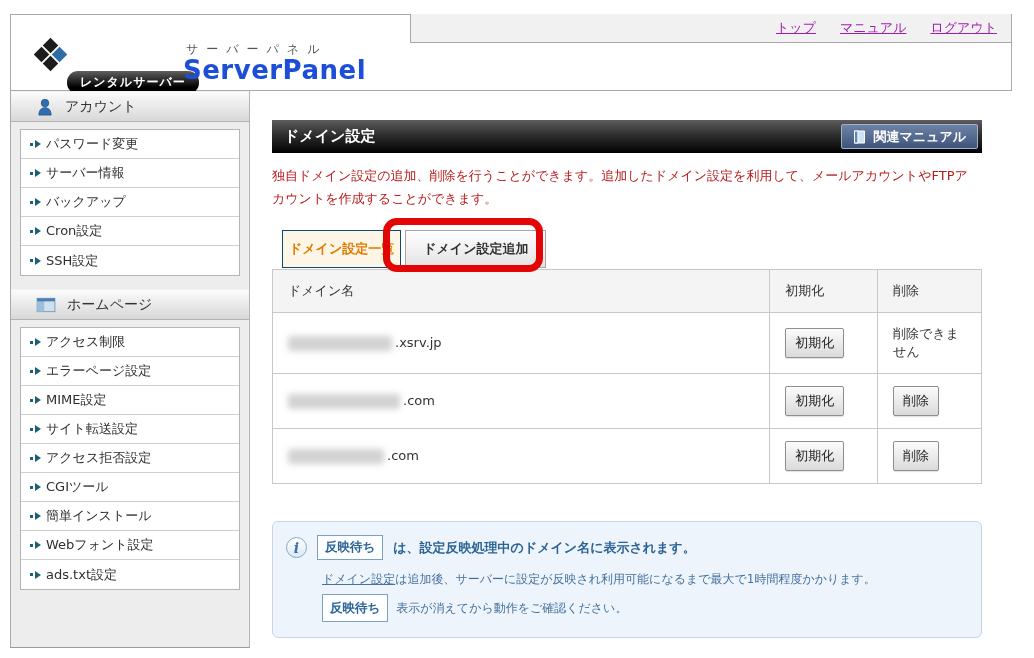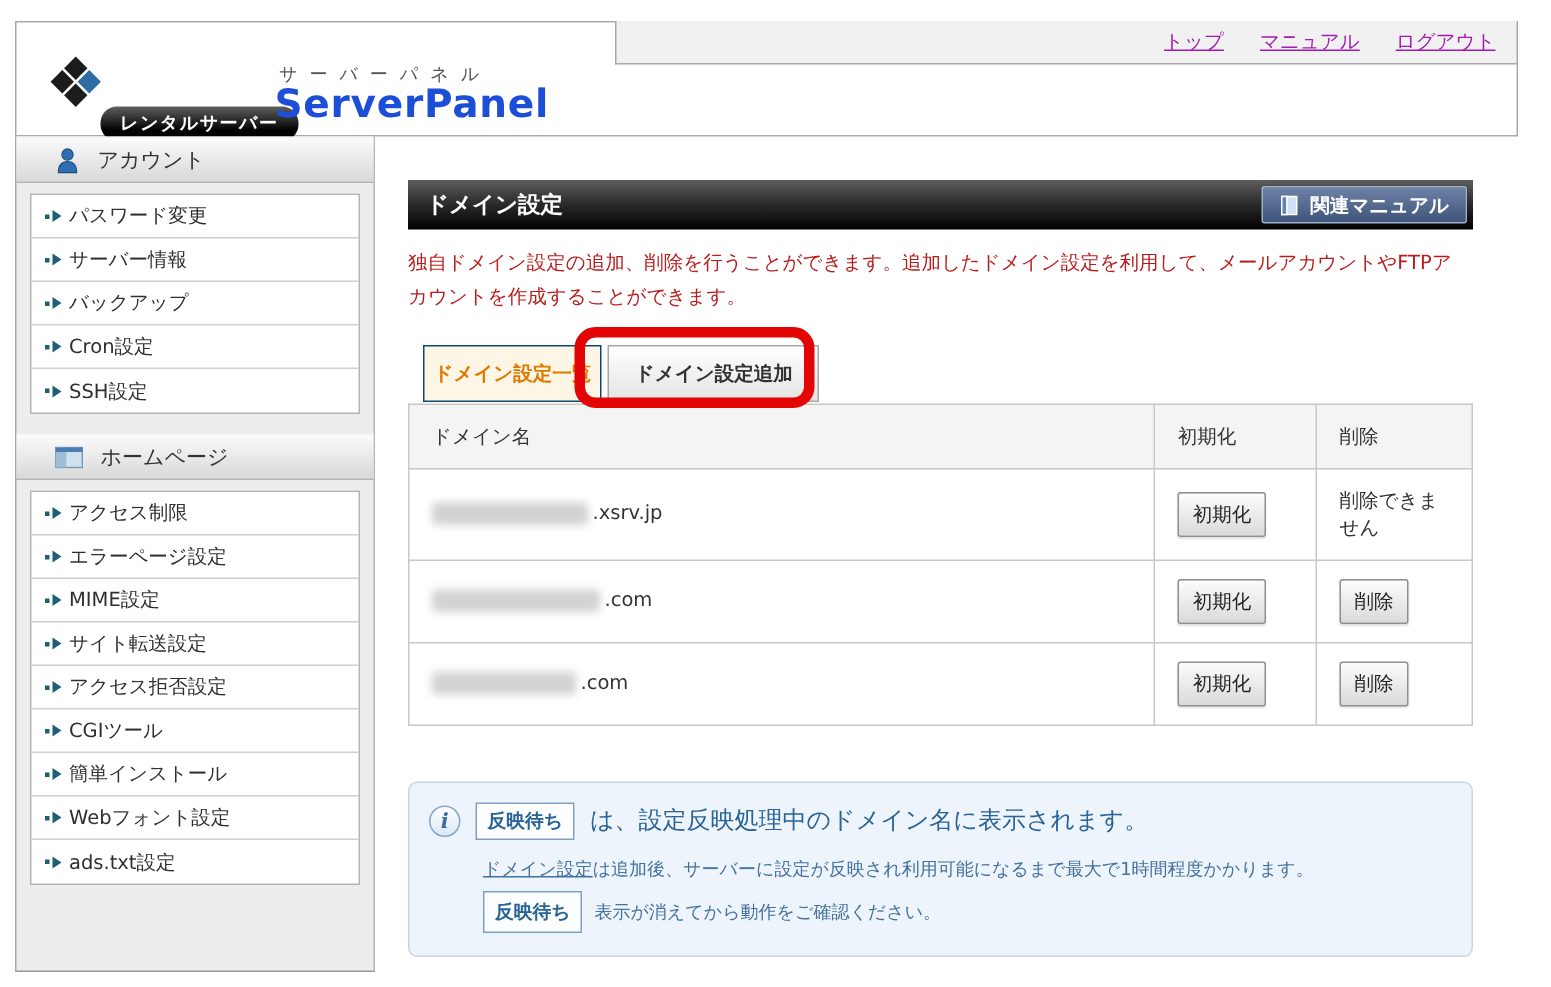--- a/index.html
+++ b/index.html
@@ -72,21 +72,21 @@
 
   #info-box { margin-top:37px; width:710px; background:#eef4fb; border:1px solid #c5d6e8;
     border-radius:6px; padding:13px 15px 15px 13px; }
   .info-line1 { display:flex; align-items:center; gap:10px; }
   .info-icon { width:21px; height:21px; border-radius:50%; border:1px solid #85a6ca;
     background:linear-gradient(#feffff,#dce9f5); color:#3a6ea5; font-family:"DejaVu Serif",serif;
     font-style:italic; font-weight:bold; font-size:14px; display:flex; align-items:center;
     justify-content:center; flex:0 0 21px; }
   .pending-badge { background:#fdfeff; border:1px solid #7f9fc2; color:#2a6496;
     font-size:12.5px; font-weight:bold; padding:3px 7px; white-space:nowrap; }
-  .info-strong { font-size:16px; font-weight:normal; color:#2a6496; }
+  .info-strong { font-size:13px; font-weight:bold; color:#2a6496; }
   .info-sub { margin:9px 0 0 36px; font-size:12px; color:#44719e; line-height:20px; }
   .info-link { text-decoration:underline; cursor:pointer; }
   .info-line3 { margin-top:5px; display:flex; align-items:center; gap:8px; }
 
   
   #highlight { position:absolute; left:383px; top:218px; width:160px; height:54px;
     border:7px solid #e30505; border-radius:14px; z-index:10; pointer-events:none; }
 
   
   .icon-svg { display:block; }

